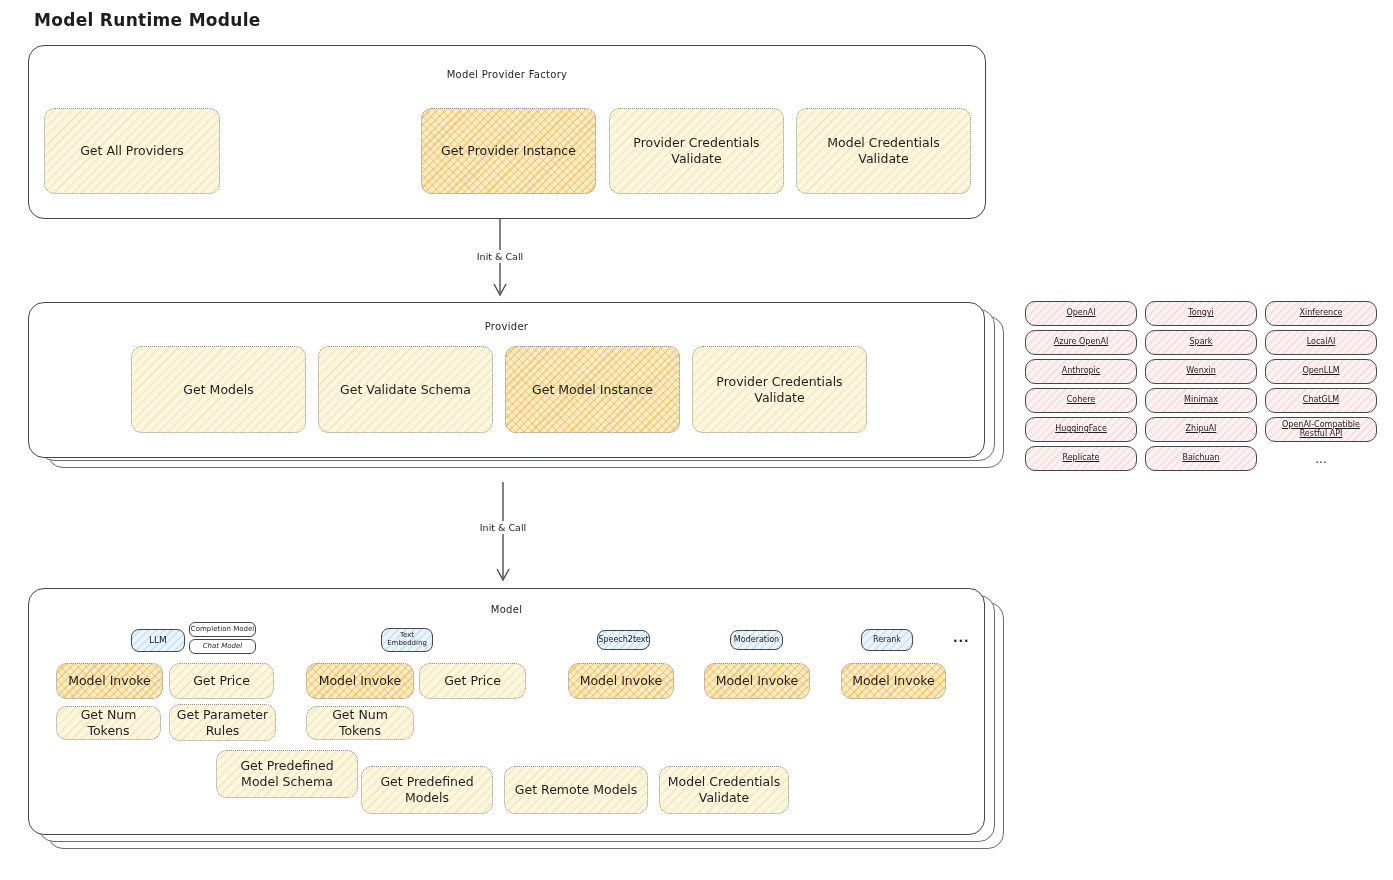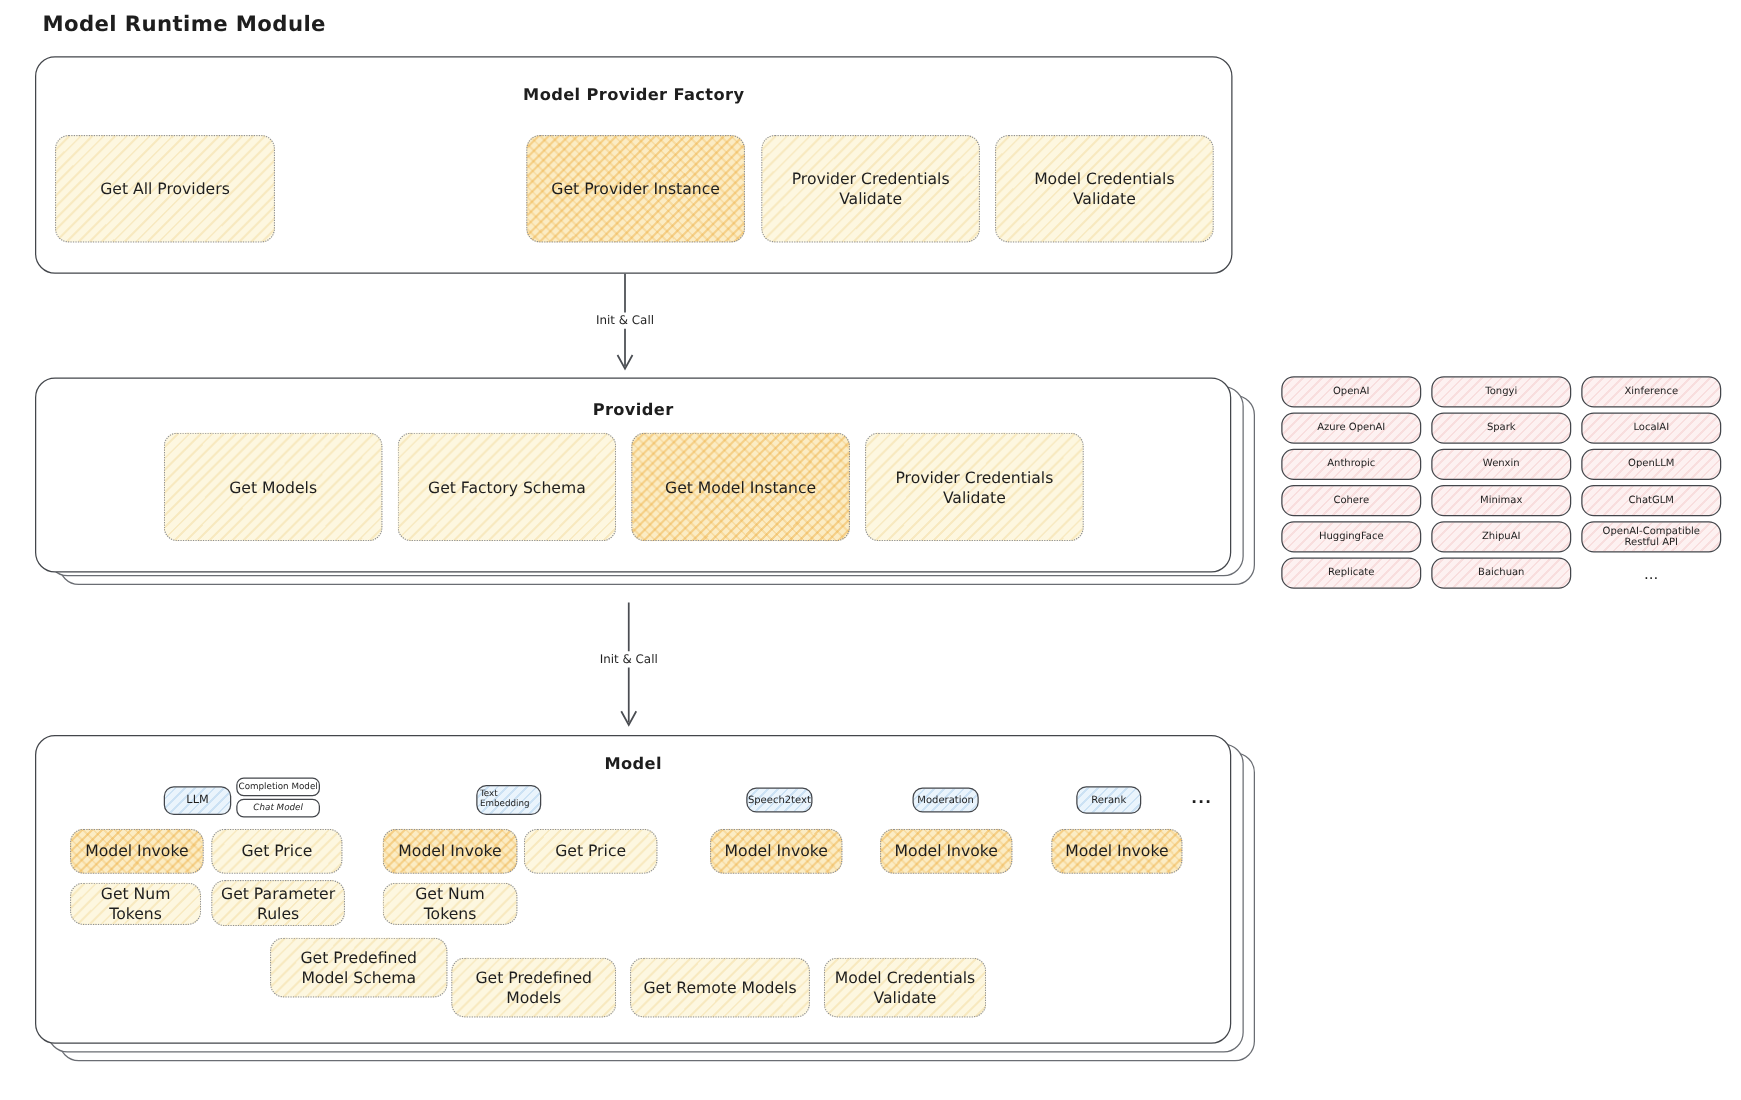--- a/index.html
+++ b/index.html
@@ -5,46 +5,46 @@
   * { margin:0; padding:0; box-sizing:border-box; }
   html,body { width:1393px; height:880px; background:#ffffff; overflow:hidden;
     font-family:"DejaVu Sans", sans-serif; color:#1e1e1e; }
   .abs { position:absolute; }
 
   .page-title { left:34px; top:10px; font-size:17px; font-weight:600; letter-spacing:.3px; }
 
   
   .frame { position:absolute; background:#fff; border:1.6px solid #43464b; border-radius:16px; }
   .stack-shadow { position:absolute; background:#fff; border:1.4px solid #6a6d73; border-radius:16px; }
-  .frame-title { position:absolute; width:100%; text-align:center; font-size:13px; font-weight:700; letter-spacing:.3px; }
+  .frame-title { position:absolute; width:100%; text-align:center; font-size:10px; font-weight:400; letter-spacing:.3px; }
 
   
   .op { position:absolute; border:1.6px dotted #8e9095; border-radius:11px;
         display:flex; align-items:center; justify-content:center; text-align:center;
         font-size:12.5px; font-weight:500; line-height:1.25; padding:2px 6px; }
   .fill-yellow { background-color:#fdf7e0;
      background-image:repeating-linear-gradient(135deg, rgba(233,196,106,.28) 0 1.6px, transparent 1.6px 6.5px); }
   .fill-orange { background-color:#fbecc4;
      background-image:repeating-linear-gradient(135deg, rgba(236,167,50,.42) 0 1.7px, transparent 1.7px 5.5px),
                       repeating-linear-gradient(45deg, rgba(236,167,50,.25) 0 1.5px, transparent 1.5px 6px); }
   .fill-pink { background-color:#fdf1f1;
      background-image:repeating-linear-gradient(135deg, rgba(224,122,122,.16) 0 1.5px, transparent 1.5px 5.5px); }
   .fill-blue { background-color:#eaf4fc;
      background-image:repeating-linear-gradient(135deg, rgba(96,160,215,.22) 0 1.5px, transparent 1.5px 5.5px); }
 
   
   .pgrid { left:1025px; top:301px; width:352px; display:grid;
            grid-template-columns:repeat(3,112px); grid-auto-rows:25px; gap:4px 8px; }
   .pchip { border:1.4px solid #43464b; border-radius:10px; display:flex; align-items:center;
-           justify-content:center; font-size:8px; text-align:center; padding:0 3px; line-height:1.1; }
+           justify-content:center; font-size:8px; text-align:center; padding:0 3px; line-height:1.1;text-decoration:underline; }
   .pmore { display:flex; align-items:center; justify-content:center; font-size:12px; }
 
   
   .tag-blue { position:absolute; border:1.4px solid #43464b; border-radius:8px;
-              display:flex; align-items:center; justify-content:center; 
+              display:flex; align-items:center; justify-content:center; text-align:center;
               font-size:8px; line-height:1.1; padding:1px 2px; }
   .tag-white { position:absolute; border:1.2px solid #43464b; border-radius:6px; background:#fff;
               display:flex; align-items:center; justify-content:center; font-size:7px; line-height:1;text-align:center; }
   .dots { position:absolute; font-size:12px; font-weight:600; letter-spacing:1px; }
 
   .arrow-label { position:absolute; background:#fff; font-size:9.5px; font-weight:500;
                  text-align:center; padding:1px 3px; }
   svg.arrow { position:absolute; overflow:visible; }
 </style>
 </head>
@@ -64,21 +64,21 @@
   <line x1="12" y1="0" x2="12" y2="74" stroke="#4a4d52" stroke-width="1.4"></line>
   <polyline points="6,65 12,76 18,65" fill="none" stroke="#4a4d52" stroke-width="1.4"></polyline>
 </svg>
 <div class="arrow-label" style="left:470px; top:250px; width:60px;">Init &amp; Call</div>
 
 <div class="stack-shadow" style="left:47px; top:316px; width:957px; height:152px;"></div>
 <div class="stack-shadow" style="left:38px; top:309px; width:957px; height:152px;"></div>
 <div class="frame" style="left:28px; top:302px; width:957px; height:156px;">
   <div class="frame-title" style="top:18px;">Provider</div>
   <div class="op fill-yellow" style="left:102px; top:43px; width:175px; height:87px;text-align:right;">Get Models</div>
-  <div class="op fill-yellow" style="left:289px; top:43px; width:175px; height:87px;">Get Factory Schema</div>
+  <div class="op fill-yellow" style="left:289px; top:43px; width:175px; height:87px;">Get Validate Schema</div>
   <div class="op fill-orange" style="left:476px; top:43px; width:175px; height:87px;">Get Model Instance</div>
   <div class="op fill-yellow" style="left:663px; top:43px; width:175px; height:87px;">Provider Credentials Validate</div>
 </div>
 
 <div class="abs pgrid">
   <div class="pchip fill-pink">OpenAI</div>
   <div class="pchip fill-pink">Tongyi</div>
   <div class="pchip fill-pink">Xinference</div>
   <div class="pchip fill-pink">Azure OpenAI</div>
   <div class="pchip fill-pink">Spark</div>

